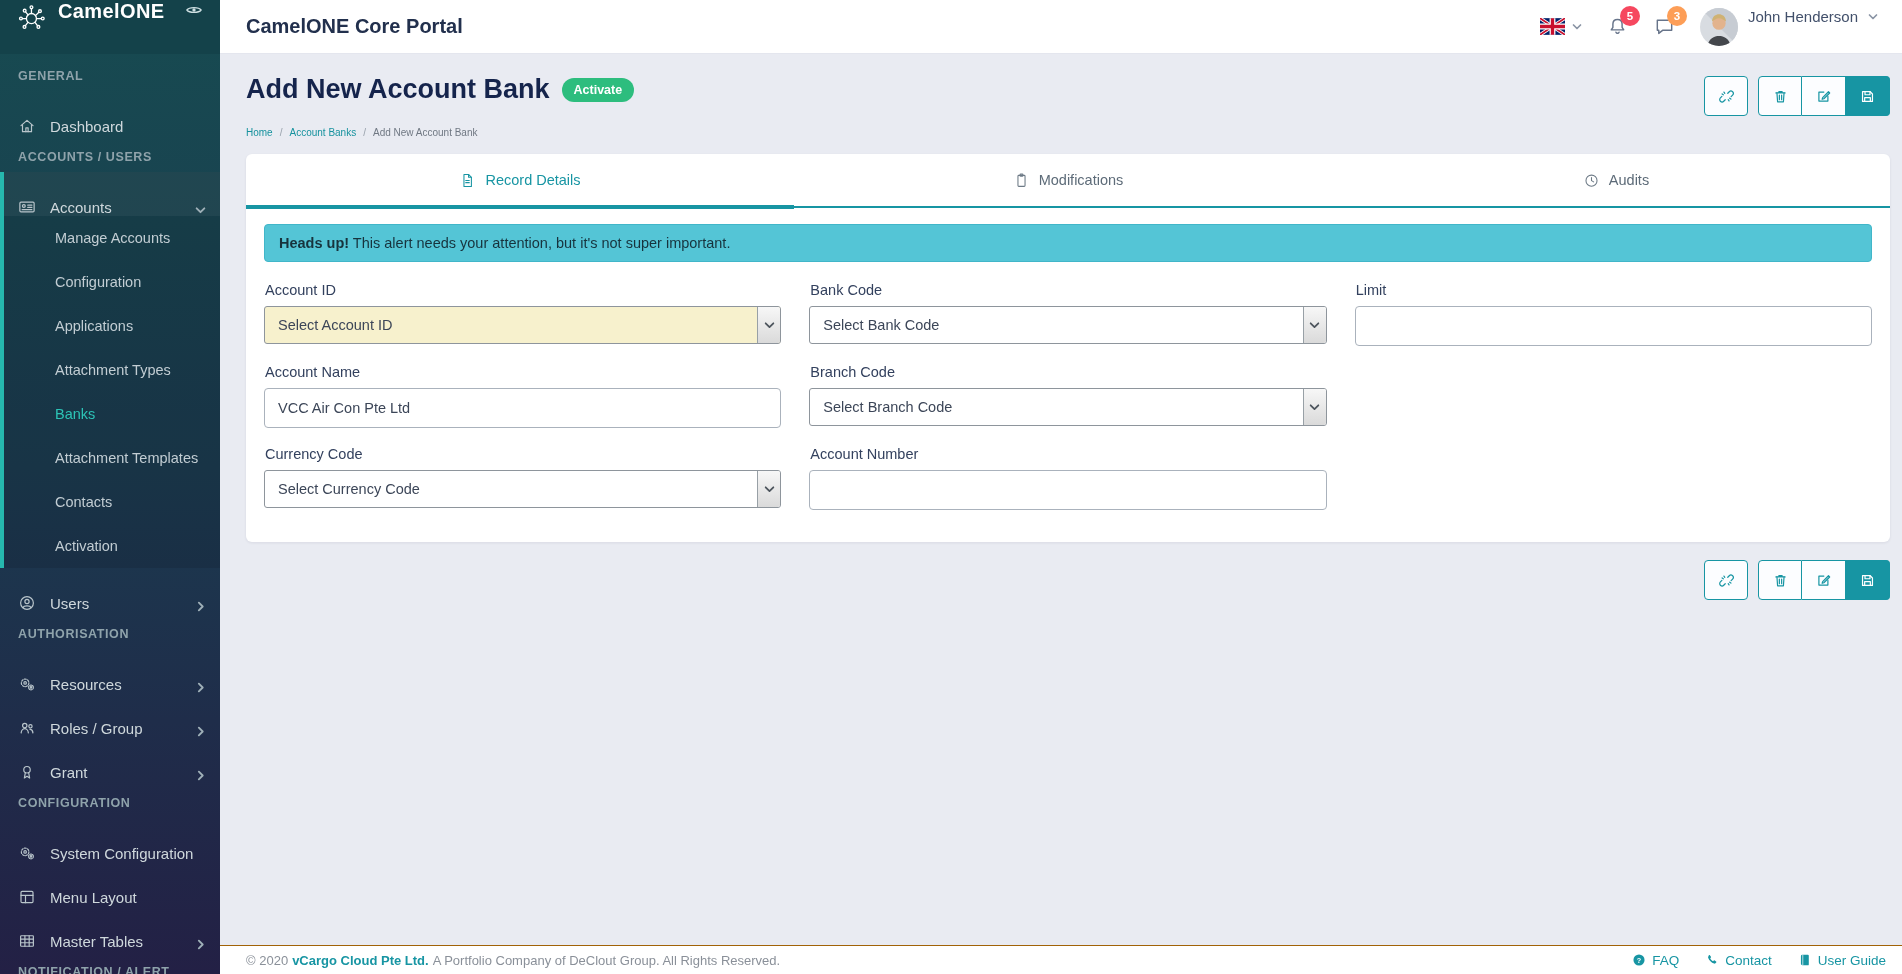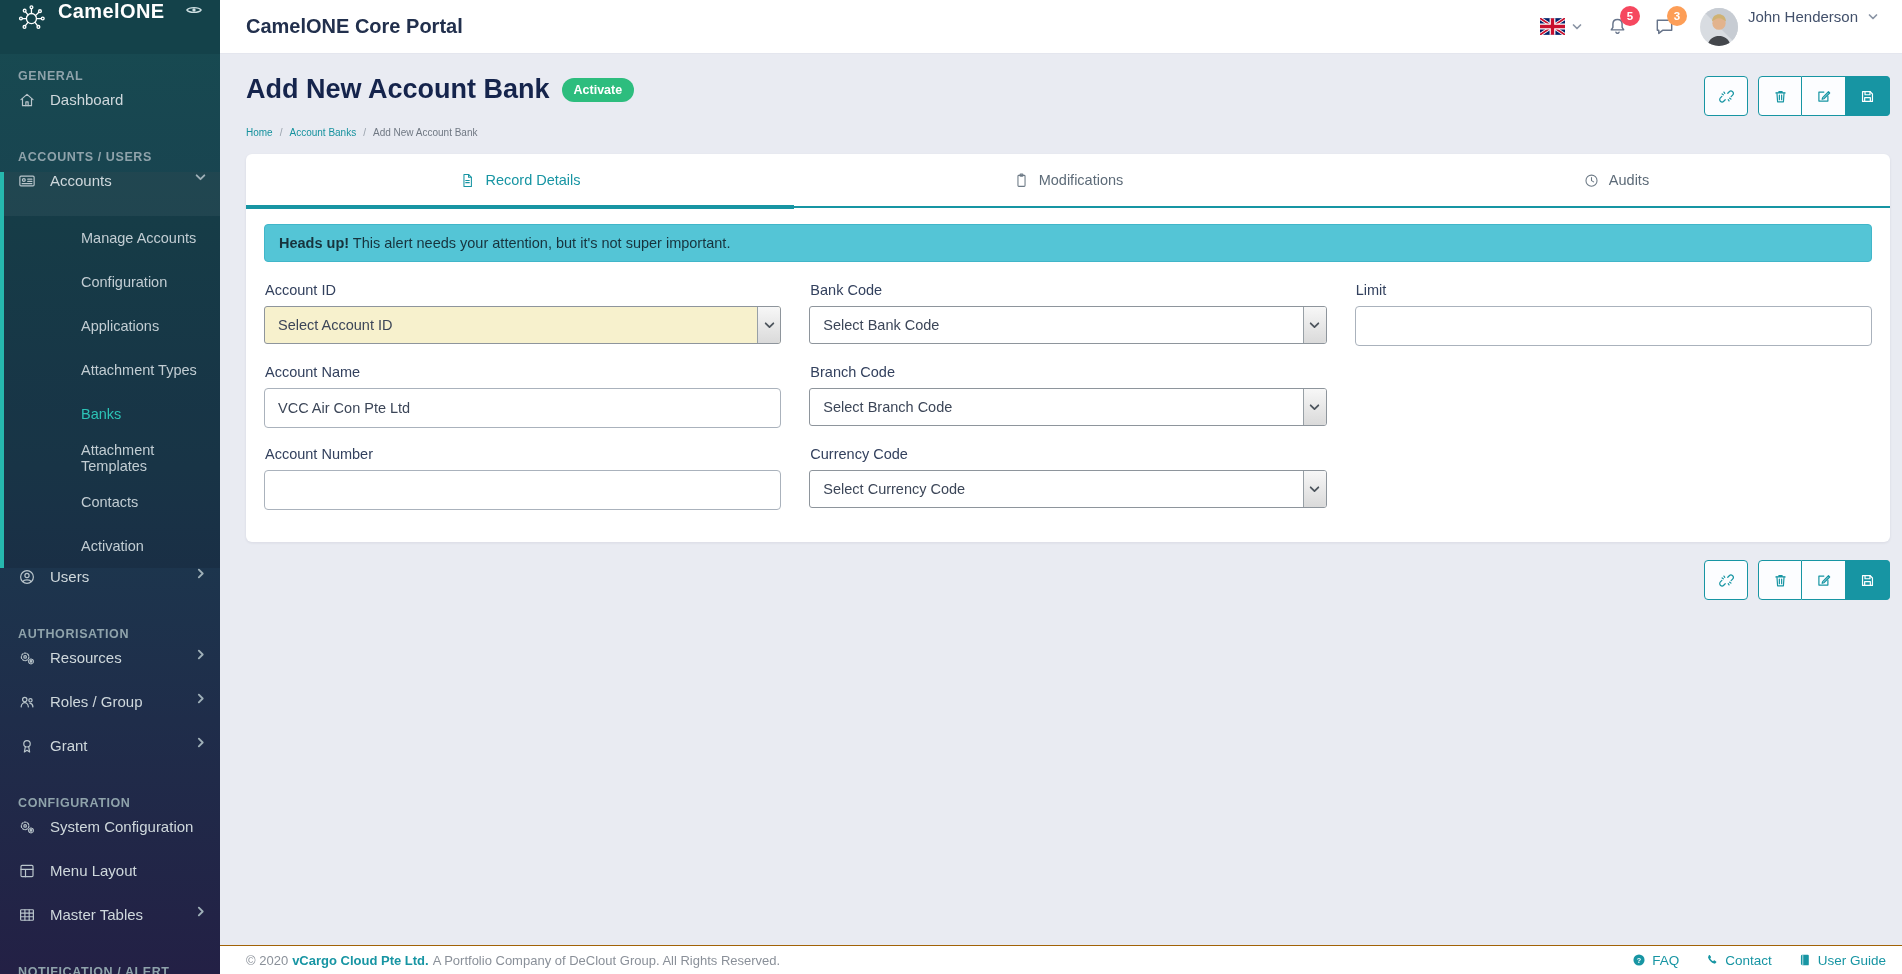--- a/index.html
+++ b/index.html
@@ -7,28 +7,28 @@
   .app { display:flex; width:1902px; height:974px; }
 
   
   .sidebar { width:220px; min-width:220px; height:974px; overflow:hidden;
     background:linear-gradient(180deg,#174b51 0%,#1b3a4f 48%,#232045 100%); color:#ccd6da; }
   .logo-bar { height:54px; display:flex; align-items:flex-start; padding:0 16px; background:#14424a; }
   .logo-icon svg { width:34px; height:34px; display:block; }
   .brand { color:#ffffff; font-size:20px; font-weight:700; letter-spacing:.4px; margin-left:8px; flex:1; }
   .sidebar-toggle svg { width:20px; height:20px; display:block; }
   .nav-header { padding:15px 18px 8px; font-size:12.5px; font-weight:700; letter-spacing:.6px; color:#8fa3ab; }
-  .nav-item { height:44px; display:flex; align-items:flex-start; padding:0 14px 0 18px; font-size:15px; color:#cfd8dc; cursor:pointer; }
+  .nav-item { height:44px; display:flex; align-items:flex-end; padding:0 14px 0 18px; font-size:15px; color:#cfd8dc; cursor:pointer; }
   .nav-item .nicon { width:18px; height:18px; margin-right:14px; display:flex; }
   .nav-item .nicon svg { width:18px; height:18px; stroke:#b9c5cb; fill:none; stroke-width:1.6; stroke-linecap:round; stroke-linejoin:round; }
   .nav-item .chev { margin-left:auto; display:flex; }
   .nav-item .chev svg { width:11px; height:11px; stroke:#9fb0b8; fill:none; stroke-width:1.7; stroke-linecap:round; stroke-linejoin:round; }
   .nav-group-open { border-left:4px solid #26b8ae; background:rgba(0,0,0,.10); }
   .nav-group-open .nav-item.parent { background:rgba(255,255,255,.05); padding-left:14px; }
-  .subitem { height:44px; display:flex; align-items:center; padding-left:77px; font-size:14.5px; color:#c2cdd3; cursor:pointer; }
+  .subitem { height:44px; display:flex; align-items:center; padding-left:51px; font-size:14.5px; color:#c2cdd3; cursor:pointer; }
   .subitem.active { color:#2cc3b6; }
 
   
   .main-col { flex:1; display:flex; flex-direction:column; height:974px; }
   .topbar { height:54px; min-height:54px; background:#ffffff; border-bottom:1px solid #e4e6ee;
     display:flex; align-items:center; padding:0 24px 0 26px; }
   .topbar-title { font-size:20px; font-weight:700; color:#22304d; flex:1; }
   .top-right { display:flex; align-items:center; gap:24px; }
   .flag-wrap { display:flex; align-items:center; gap:7px; cursor:pointer; }
   .flag-wrap svg.flag { width:25px; height:17px; display:block; }
@@ -456,33 +456,33 @@
               <span class="sel-arrow">
                 <svg viewBox="0 0 10 10">
                     <path d="M1.5 3 5 6.5 8.5 3"></path>
                   </svg>
               </span>
             </div>
           </div>
           <div></div>
 
           <div class="field">
-            <label>Account Number</label>
-            <input class="text-input" type="text" value="" style="">
-          </div>
-          <div class="field">
             <label>Currency Code</label>
             <div class="select">
               <span class="sel-val">Select Currency Code</span>
               <span class="sel-arrow">
                 <svg viewBox="0 0 10 10">
                     <path d="M1.5 3 5 6.5 8.5 3"></path>
                   </svg>
               </span>
             </div>
+          </div>
+          <div class="field">
+            <label>Account Number</label>
+            <input class="text-input" type="text" value="" style="">
           </div>
         </div>
       </section>
 
       <div class="actions actions-bottom">
         <div class="btn">
           <svg viewBox="0 0 24 24">
               <path d="M13.8 7.4l2.1-2.1a3.3 3.3 0 0 1 4.7 4.7l-2.1 2.1"></path>
               <path d="M10.2 16.6l-2.1 2.1a3.3 3.3 0 0 1-4.7-4.7l2.1-2.1"></path>
               <path d="M8.4 5.8l1.2 1.7M5.8 8.4l1.7 1.2M15.6 18.2l-1.2-1.7M18.2 15.6l-1.7-1.2"></path>

